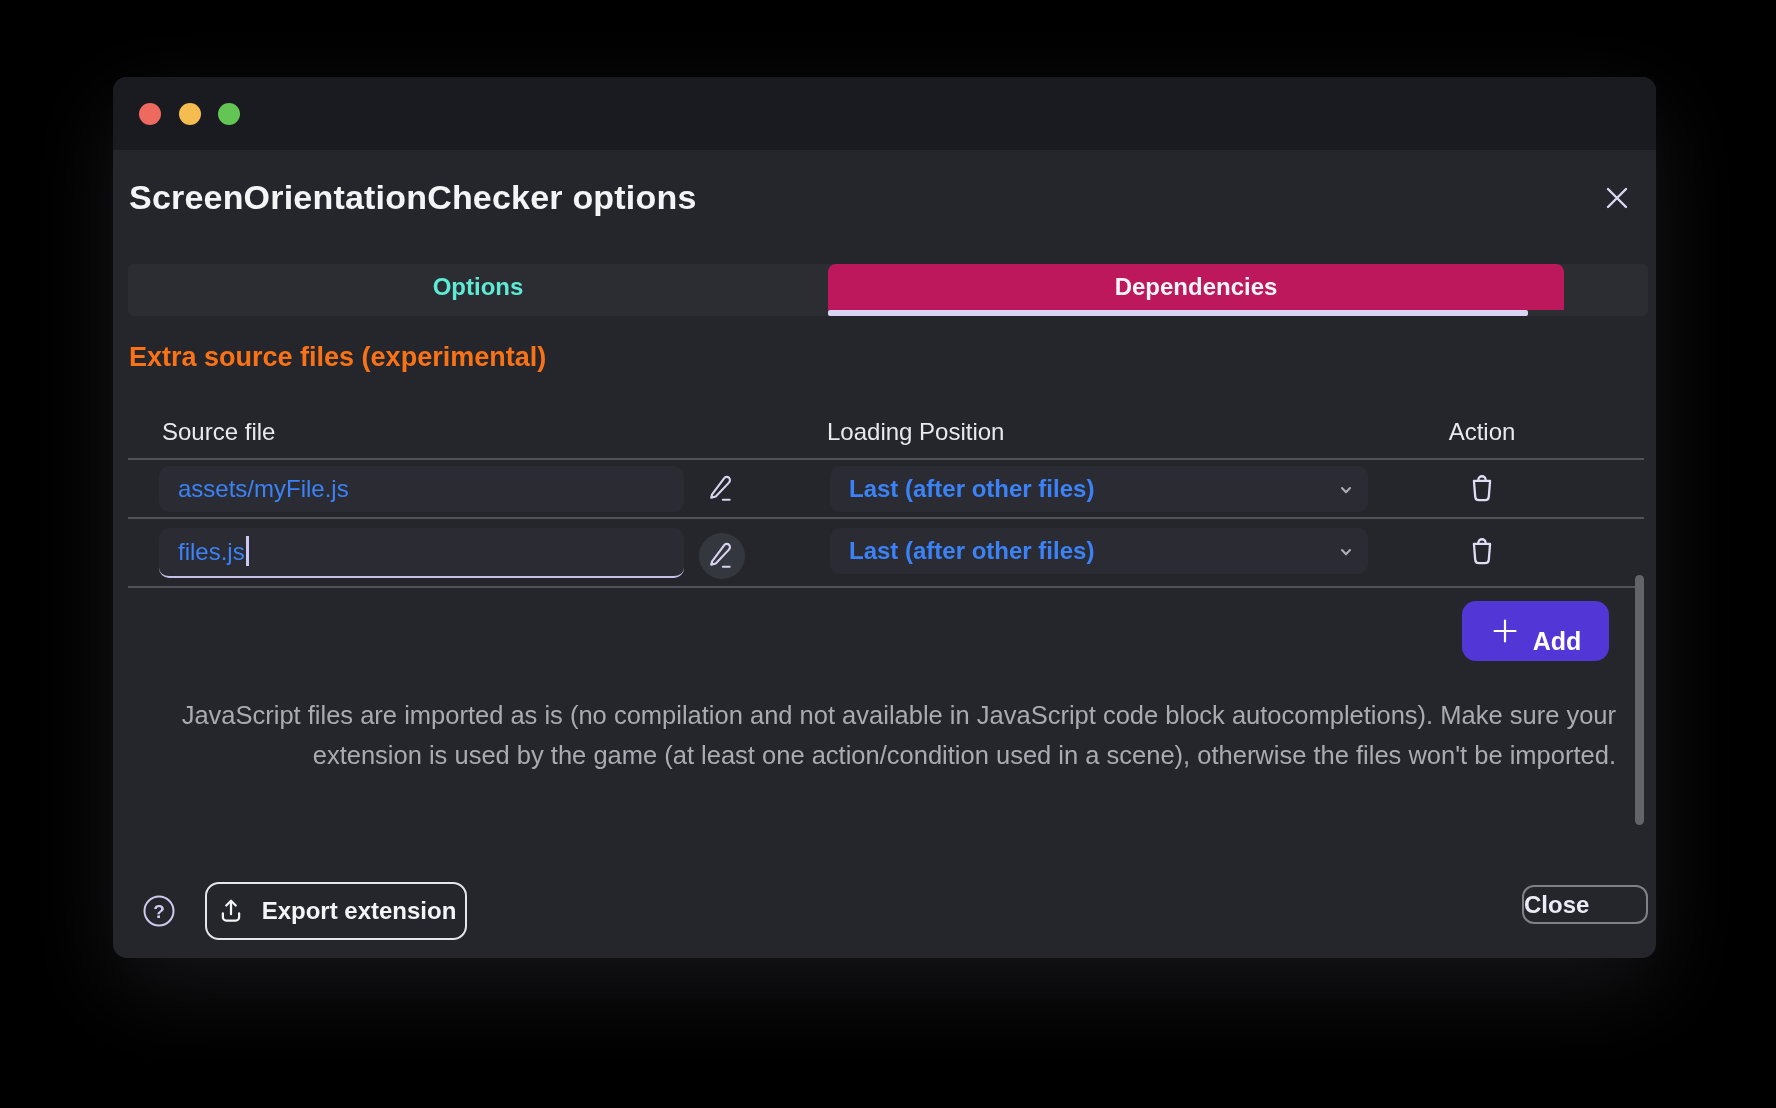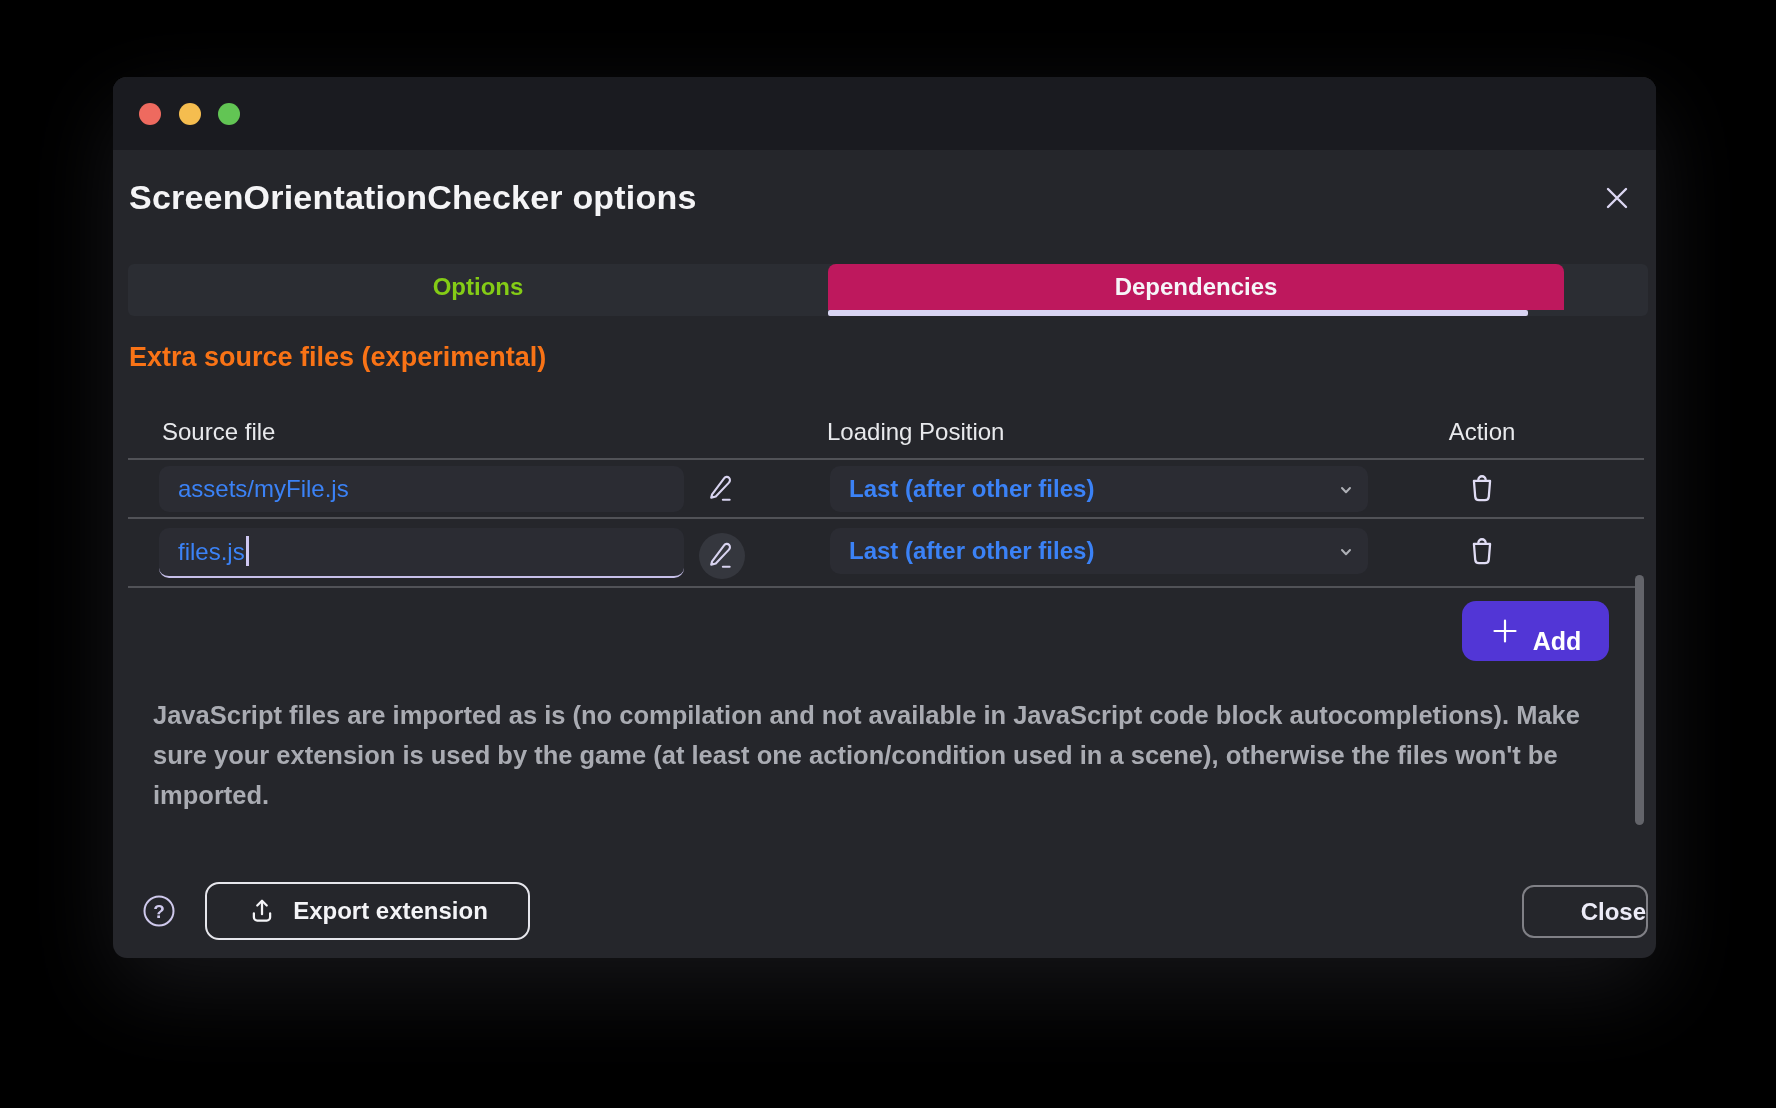--- a/index.html
+++ b/index.html
@@ -11,21 +11,21 @@
     border-radius:14px 14px 0 0;}
   .light{position:absolute;top:26px;width:22px;height:22px;border-radius:50%;}
   .light.red{left:26px;background:#ee6a5f;}
   .light.yellow{left:66px;background:#f5bd4f;}
   .light.green{left:105px;background:#62c554;}
   .dialog-title{position:absolute;left:16px;top:100px;font-size:34px;font-weight:700;color:#f4f4f6;
     letter-spacing:.2px;line-height:40px;white-space:nowrap;}
   .close-btn{position:absolute;left:1487px;top:104px;width:34px;height:34px;cursor:pointer;}
   .tabbar{position:absolute;left:15px;top:187px;width:1520px;height:52px;background:#2b2d33;border-radius:6px;}
   .tab{position:absolute;top:0;height:46px;line-height:46px;text-align:center;font-size:24px;font-weight:700;cursor:pointer;}
-  .tab.options{left:0;width:700px;color:#84cc16;}
+  .tab.options{left:0;width:700px;color:#5eead4;}
   .tab.dependencies{left:700px;width:736px;color:#f5f5f8;background:#be185d;border-radius:8px 8px 0 0;height:46px;}
   .tab-underline{position:absolute;left:700px;top:46px;width:700px;height:6px;background:#d9d4f2;border-radius:2px;}
   .section-heading{position:absolute;left:16px;top:263px;font-size:27px;font-weight:700;color:#f97316;line-height:34px;}
   .col-header{position:absolute;top:340px;font-size:24px;color:#e8e9ec;line-height:30px;}
   .col-header.src{left:49px;}
   .col-header.pos{left:714px;}
   .col-header.act{left:1294px;width:150px;text-align:center;}
   .rule{position:absolute;left:15px;width:1516px;height:2px;background:#515257;}
   .rule.r0{top:381px;} .rule.r1{top:440px;} .rule.r2{top:509px;}
   .field{position:absolute;background:#2b2c33;border-radius:10px;color:#3b82f6;font-size:24px;}
@@ -41,28 +41,28 @@
   .icon-btn{position:absolute;width:34px;height:34px;cursor:pointer;}
   .edit1{left:592px;top:395px;}
   .edit2-circle{position:absolute;left:586px;top:456px;width:46px;height:46px;border-radius:50%;background:#35373e;cursor:pointer;}
   .edit2-circle svg{position:absolute;left:6px;top:6px;}
   .trash1{left:1352px;top:395px;}
   .trash2{left:1352px;top:458px;}
   .scroll-thumb{position:absolute;left:1522px;top:498px;width:9px;height:250px;border-radius:5px;background:#63646a;cursor:pointer;}
   .add-btn{position:absolute;left:1349px;top:524px;width:147px;height:60px;border-radius:14px;background:#5236d6;
     display:flex;align-items:center;justify-content:center;gap:13px;cursor:pointer;}
   .add-btn .lbl{color:#ffffff;font-size:25px;font-weight:700;margin-top:20px;}
-  .help-text{position:absolute;left:40px;top:618px;width:1463px;text-align:left;color:#a9abb2;
-    font-size:25.5px;line-height:40px;font-weight:bold;}
+  .help-text{position:absolute;left:40px;top:618px;width:1463px;text-align:right;color:#a9abb2;
+    font-size:25.5px;line-height:40px;}
   .help-icon{position:absolute;left:29px;top:817px;width:34px;height:34px;cursor:pointer;}
-  .export-btn{position:absolute;left:92px;top:805px;width:325px;height:58px;border:2px solid #e6e6ec;border-radius:14px;
+  .export-btn{position:absolute;left:92px;top:805px;width:262px;height:58px;border:2px solid #e6e6ec;border-radius:14px;
     box-sizing:border-box;display:flex;align-items:center;justify-content:center;gap:16px;cursor:pointer;}
   .export-btn .lbl{color:#f4f4f7;font-size:24px;font-weight:700;}
-  .close-footer-btn{position:absolute;left:1409px;top:808px;width:126px;height:53px;border:2px solid #808086;border-radius:12px;
-    box-sizing:border-box;display:flex;align-items:center;justify-content:flex-end;cursor:pointer;}
+  .close-footer-btn{position:absolute;left:1409px;top:808px;width:126px;height:39px;border:2px solid #808086;border-radius:12px;
+    box-sizing:border-box;display:flex;align-items:center;justify-content:flex-start;cursor:pointer;}
   .close-footer-btn .lbl{color:#ecebf7;font-size:24px;font-weight:700;}
   svg{display:block;}
 </style>
 </head>
 <body>
 
 <div class="stage">
   <div class="window">
 
     <div class="titlebar">

